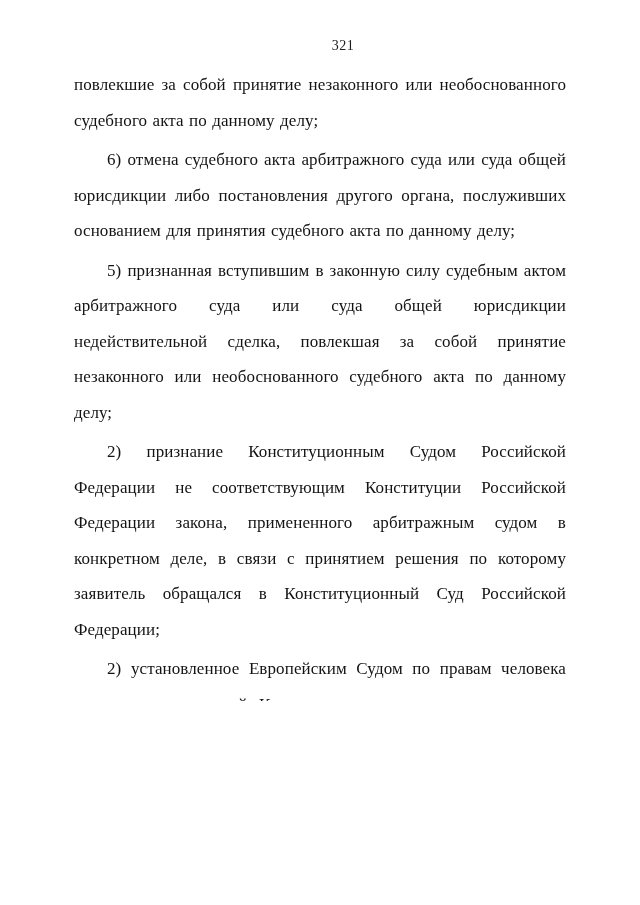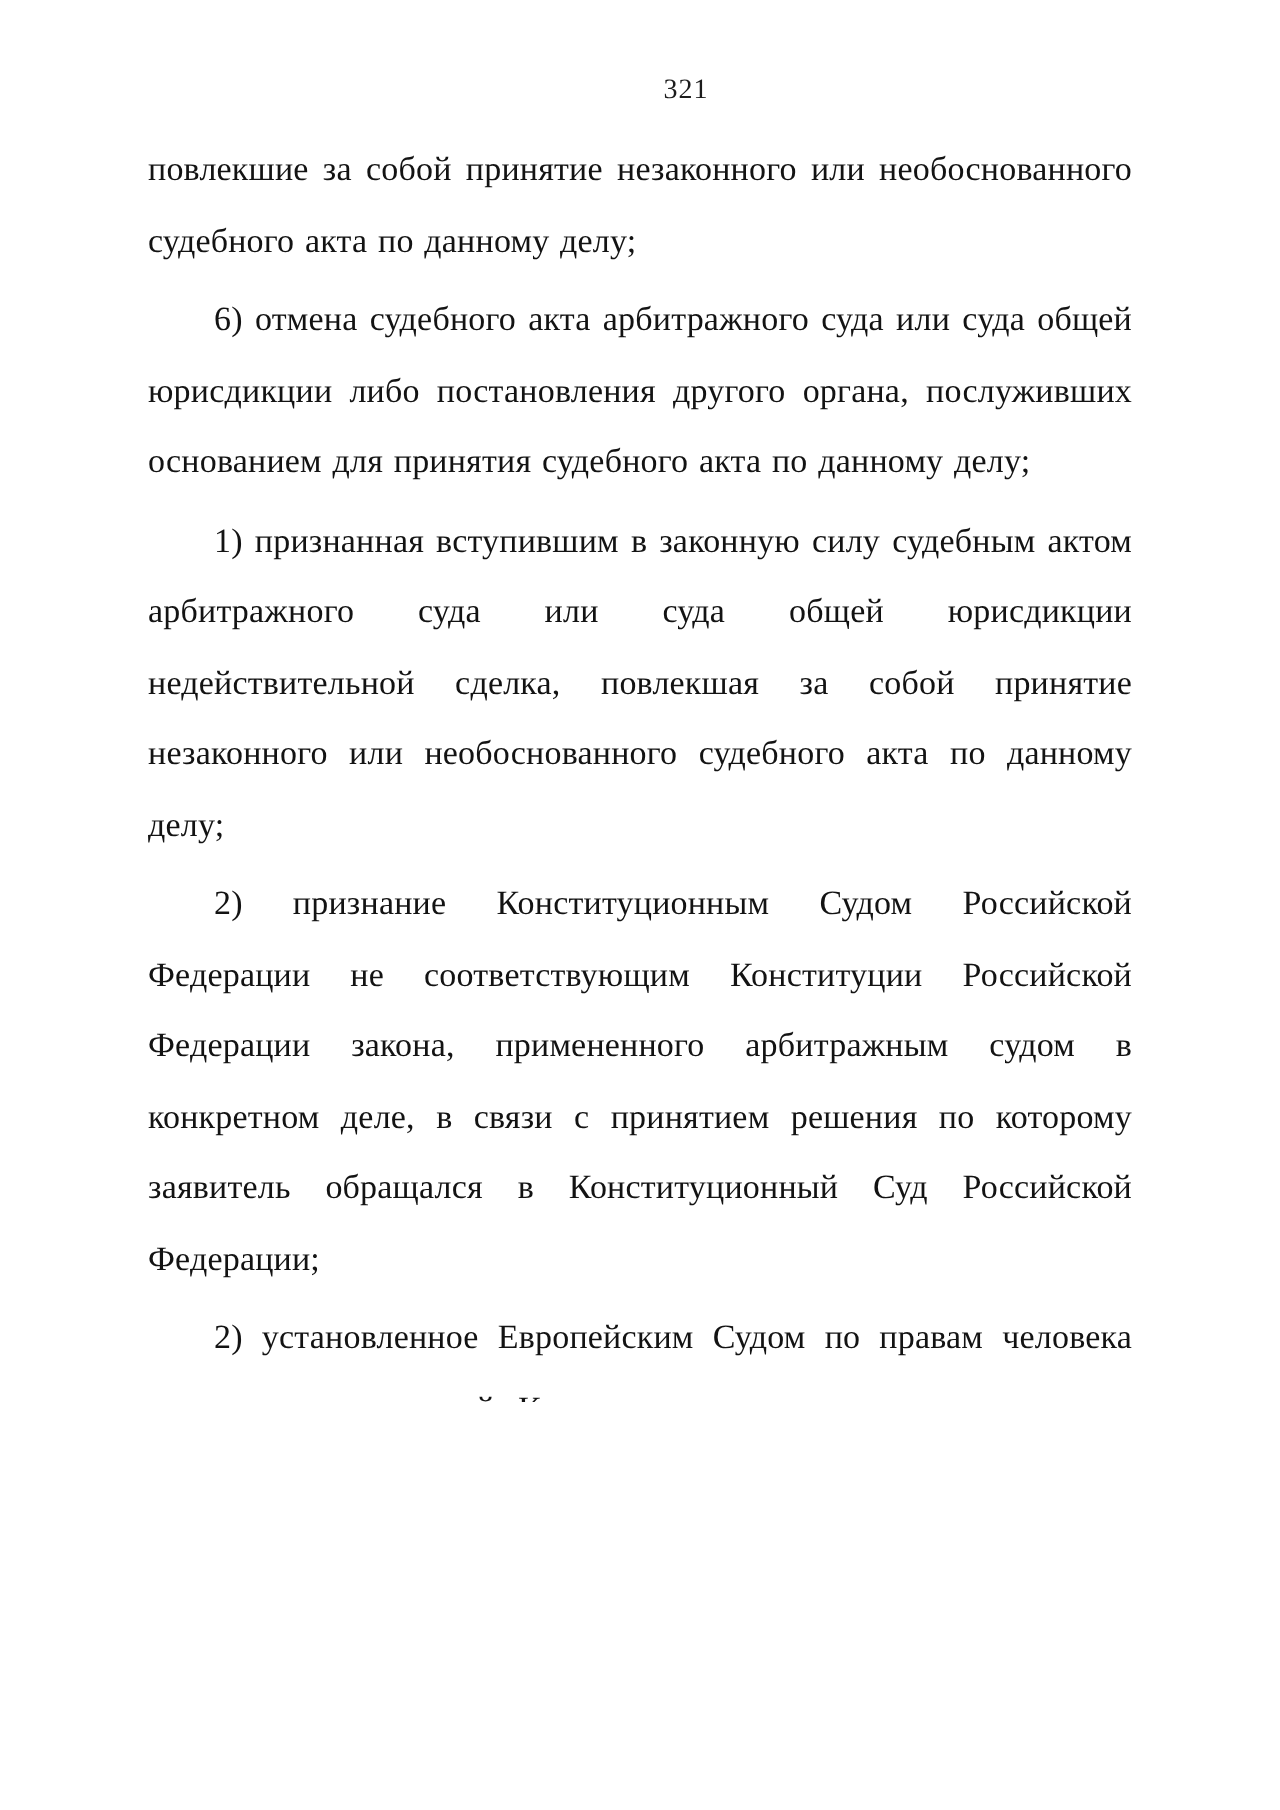--- a/index.html
+++ b/index.html
@@ -55,21 +55,21 @@
 
   <div class="page-number">321</div>
 
   <div class="text-block">
 
     <p class="no-indent">повлекшие за собой принятие незаконного или необоснованного судебного акта по данному делу;</p>
 
 
     <p>6) отмена судебного акта арбитражного суда или суда общей юрисдикции либо постановления другого органа, послуживших основанием  для принятия судебного акта по данному делу;</p>
 
-    <p>1) признанная вступившим в законную силу судебным актом арбитражного суда или суда общей юрисдикции  недействительной сделка, повлекшая за собой принятие незаконного или необоснованного судебного акта по данному делу;</p>
+    <p>5) признанная вступившим в законную силу судебным актом арбитражного суда или суда общей юрисдикции  недействительной сделка, повлекшая за собой принятие незаконного или необоснованного судебного акта по данному делу;</p>
 
     <p>2) признание Конституционным Судом Российской Федерации не соответствующим Конституции Российской Федерации закона, примененного арбитражным судом в конкретном деле, в связи с принятием решения по которому заявитель обращался в Конституционный Суд Российской Федерации;</p>
 
     <p>2) установленное Европейским Судом по правам человека нарушение положений Конвенции о защите прав человека и основных свобод при рассмотрении арбитражным судом конкретного дела, в связи с принятием решения по которому заявитель обращался в Европейский Суд по правам человека.</p>
 
   </div>
 
 </div>
 
 </body></html>

